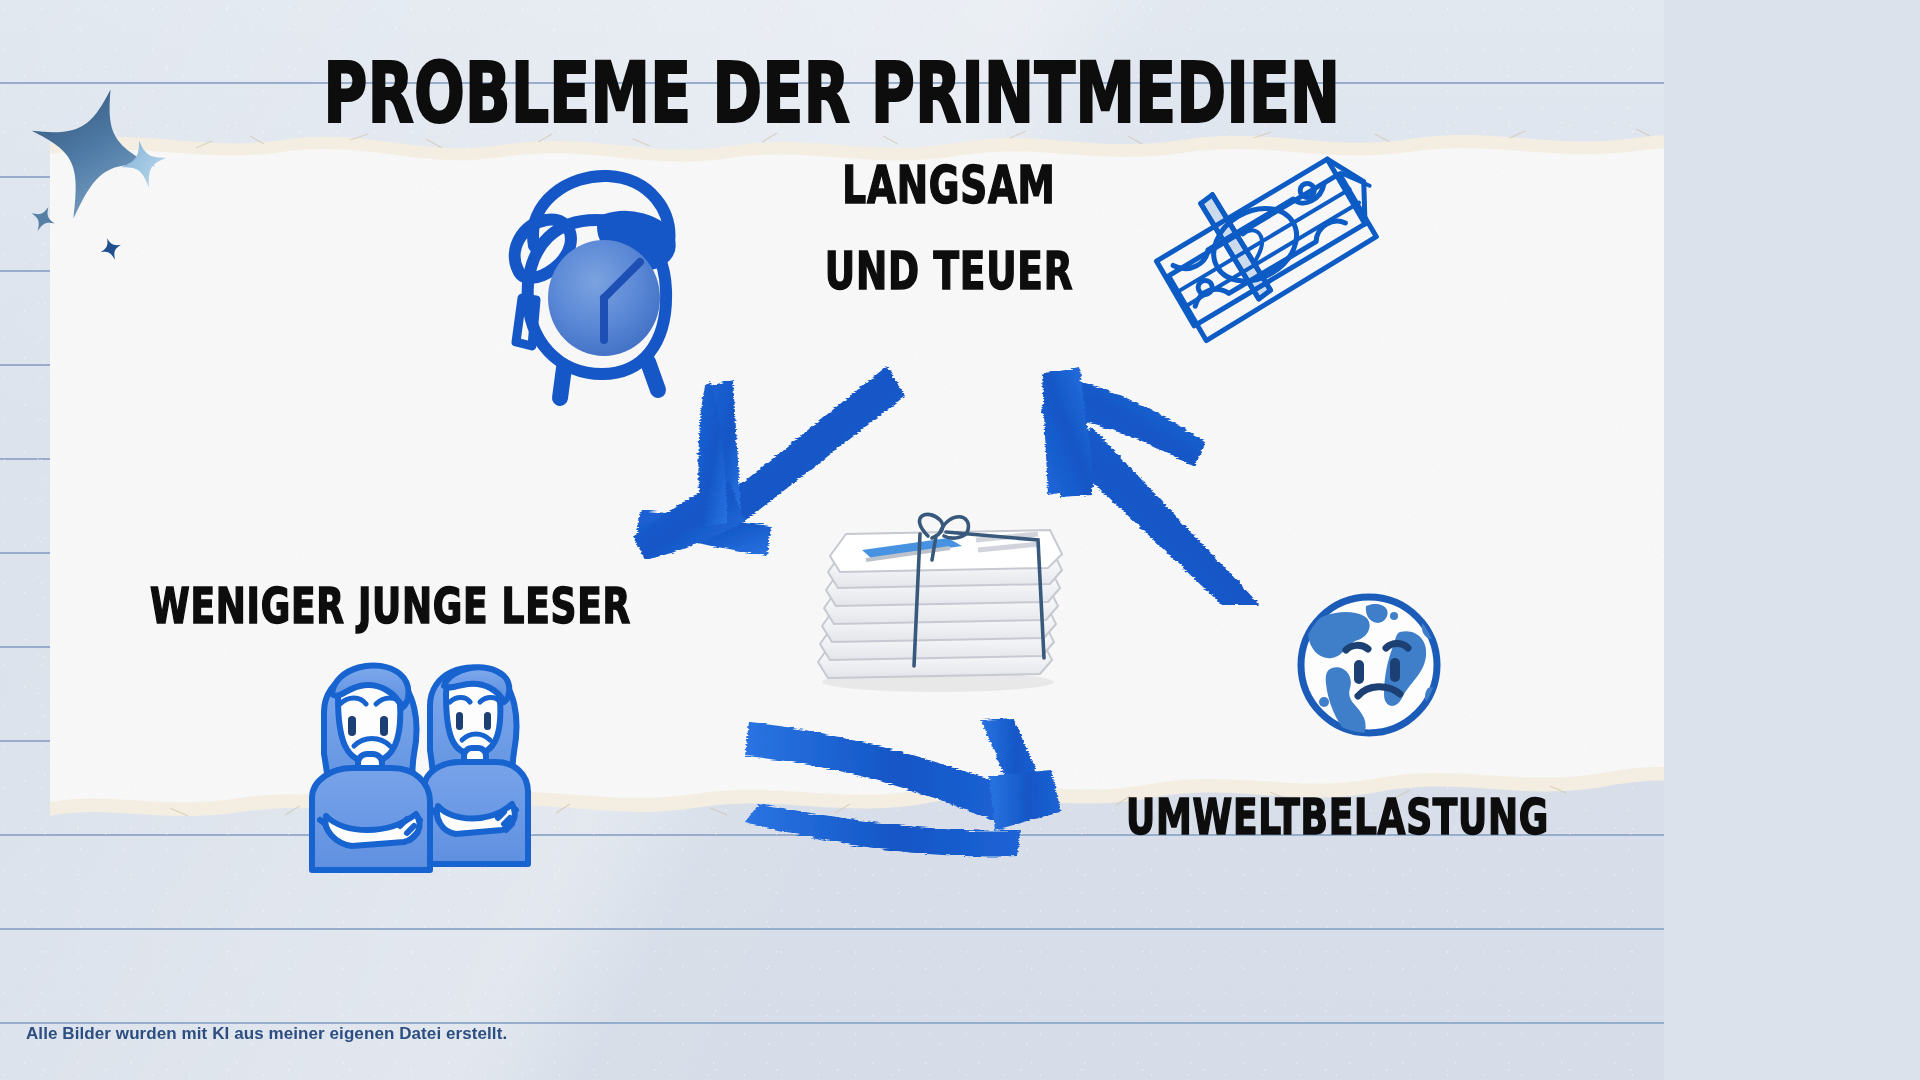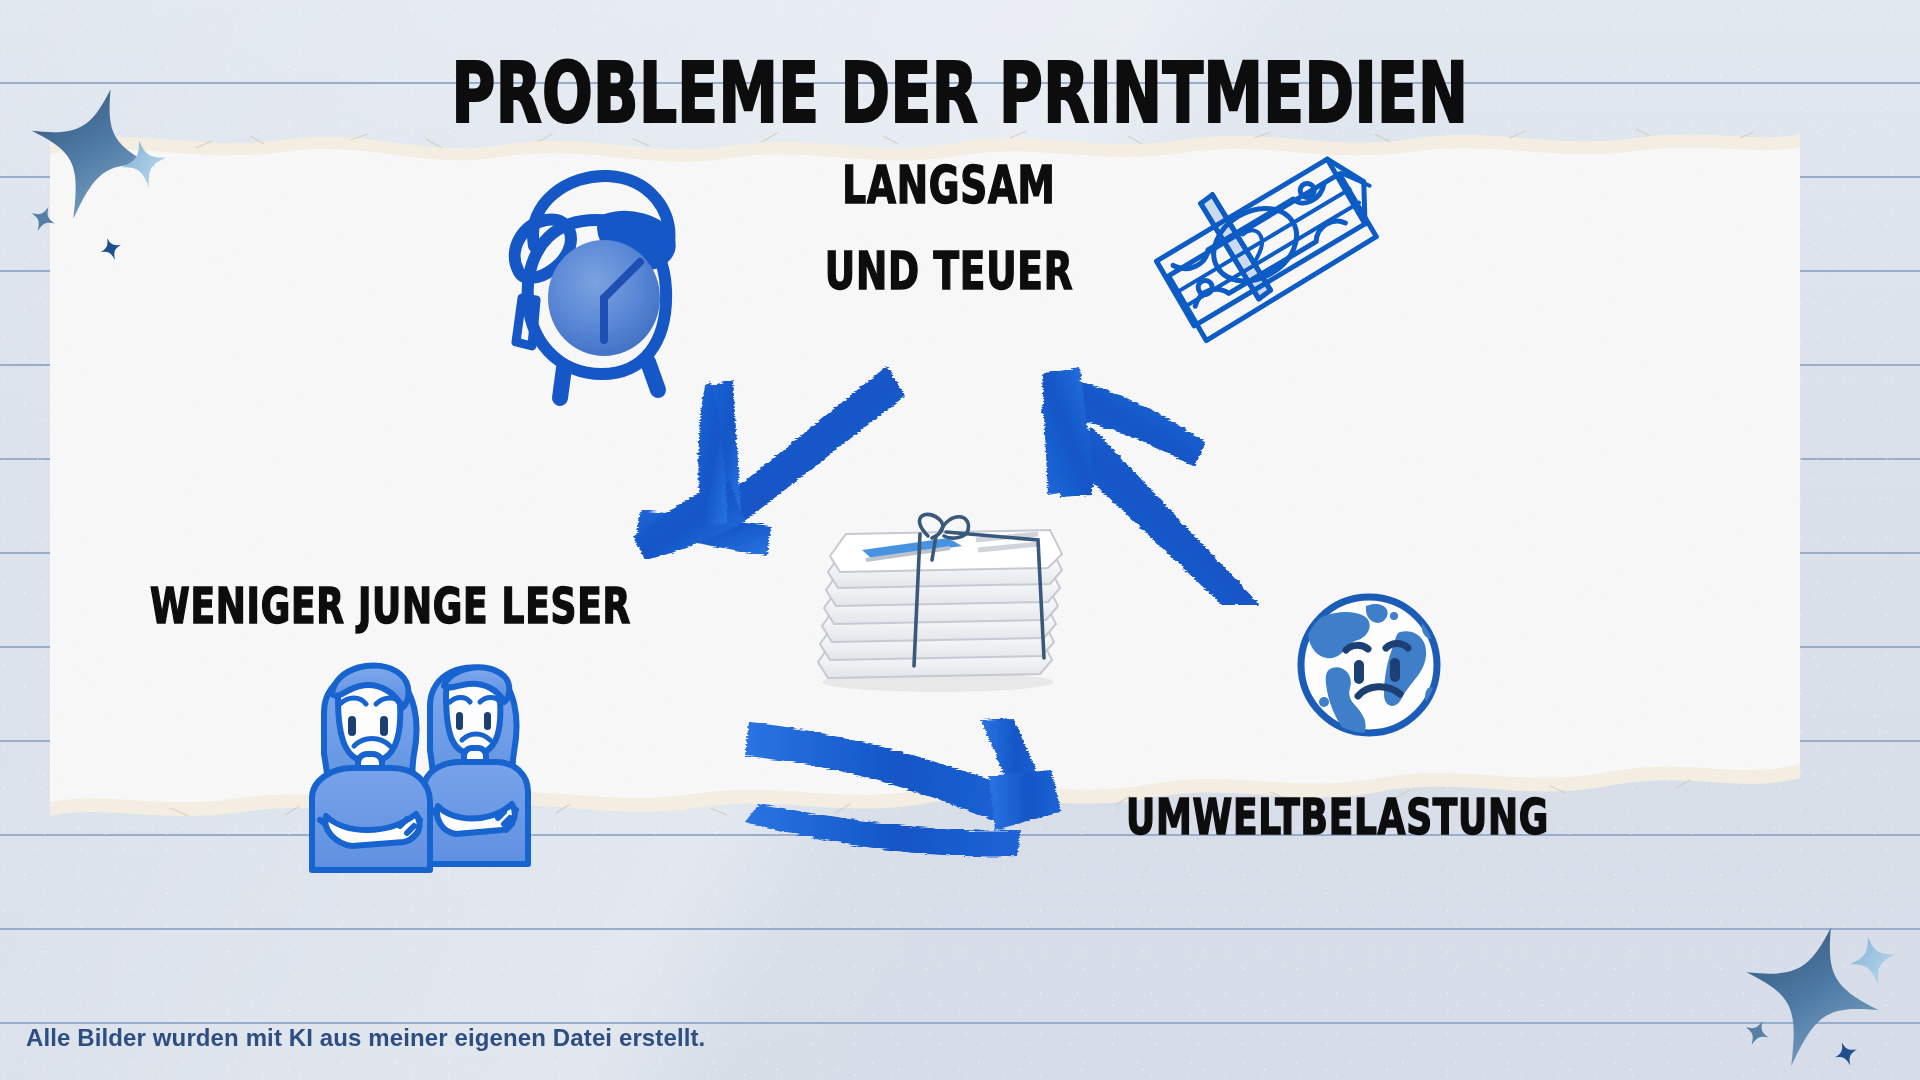--- a/index.html
+++ b/index.html
@@ -7,21 +7,21 @@
   html,body { width:1920px; height:1080px; overflow:hidden; }
   body {
     font-family:"Liberation Sans", sans-serif;
     background:#dbe2ec;
     position:relative;
   }
 
   
   #slide {
     position:absolute; inset:0;
-    width:1920px; height:1080px;
+    width:1664px; height:1080px;
     overflow:hidden;
     background:
       linear-gradient(118deg, rgba(255,255,255,0) 0%, rgba(255,255,255,.30) 46%, rgba(255,255,255,.02) 52%, rgba(255,255,255,0) 70%),
       linear-gradient(180deg,#e2e8f0 0%, #dae1eb 40%, #d6dde8 100%);
   }
   .rules {
     position:absolute; inset:0;
     background-image:repeating-linear-gradient(
         to bottom,
         rgba(0,0,0,0) 0px,
@@ -106,21 +106,21 @@
     transform-origin:center top;
     transform:scaleX(.80);
     z-index:40;
   }
 
   #caption{
     position:absolute;
     left:26px; top:1024px;
     font-family:"Liberation Sans", sans-serif;
     font-weight:700;
-    font-size:24px;
+    font-size:17px;
     color:#2d4e81;
     letter-spacing:.005em;
     z-index:60;
     white-space:nowrap;
   }
 
   
   .illus{ position:absolute; z-index:30; }
   .illus svg{ display:block; overflow:visible; }
 

